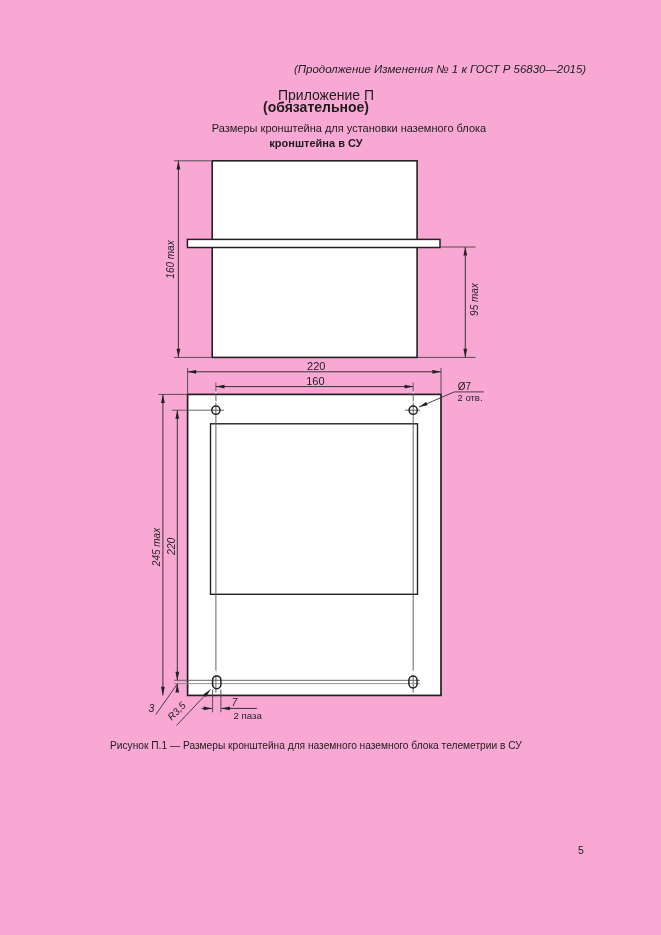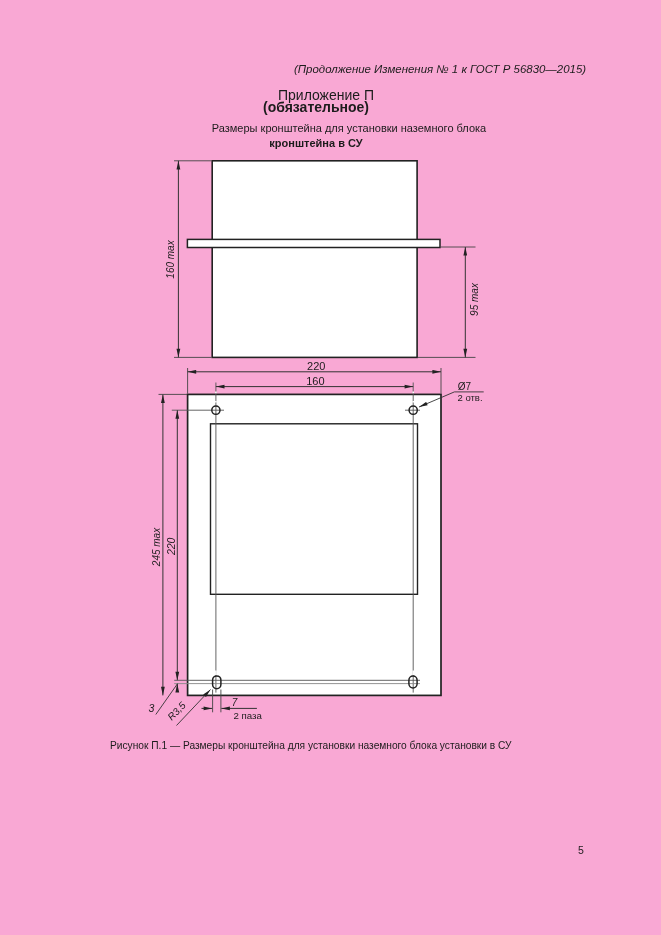--- a/index.html
+++ b/index.html
@@ -14,21 +14,21 @@
   <div class="t" id="hdr" style="top:63.2px;right:75px;font-size:11.45px;font-style:italic;">(Продолжение Изменения № 1 к ГОСТ Р 56830—2015)</div>
 
   <div class="t" id="app1" style="top:86.5px;left:326px;transform:translateX(-50%);font-size:14px;font-weight:normal;">Приложение П</div>
 
   <div class="t" id="app2" style="top:98.6px;left:315.5px;transform:translateX(-50%);font-size:14px;font-weight:bold;">(обязательное)</div>
 
   <div class="t" id="ttl1" style="top:122.3px;left:313px;transform:translateX(-50%);font-size:11px;font-weight:normal;margin-left:36px;">Размеры кронштейна для установки наземного блока</div>
 
   <div class="t" id="ttl2" style="top:136.7px;left:315.5px;transform:translateX(-50%);font-size:11px;font-weight:bold;">кронштейна в СУ</div>
 
-  <div class="t" id="cap" style="top:739.8px;left:110px;font-size:10.2px;">Рисунок П.1 — Размеры кронштейна для установки наземного блока установки в СУ</div>
+  <div class="t" id="cap" style="top:739.8px;left:110px;font-size:10.2px;">Рисунок П.1 — Размеры кронштейна для наземного наземного блока телеметрии в СУ</div>
 
   <div class="t" id="pg" style="top:843.6px;left:580.5px;transform:translateX(-50%);font-size:10.5px;">5</div>
 
   <svg width="661" height="935" viewBox="0 0 661 935" style="position:absolute;left:0;top:0;will-change:transform;transform:translateZ(0);" fill="none" stroke-linecap="butt">
     <defs>
       <marker id="ar" viewBox="-9 -2.2 9.5 4.4" refX="0" refY="0" markerWidth="9.5" markerHeight="4.4" orient="auto-start-reverse" markerUnits="userSpaceOnUse">
         <path d="M0,0 L-8.6,-1.9 L-8.6,1.9 Z" fill="#222" stroke="none"></path>
       </marker>
     </defs>
 

